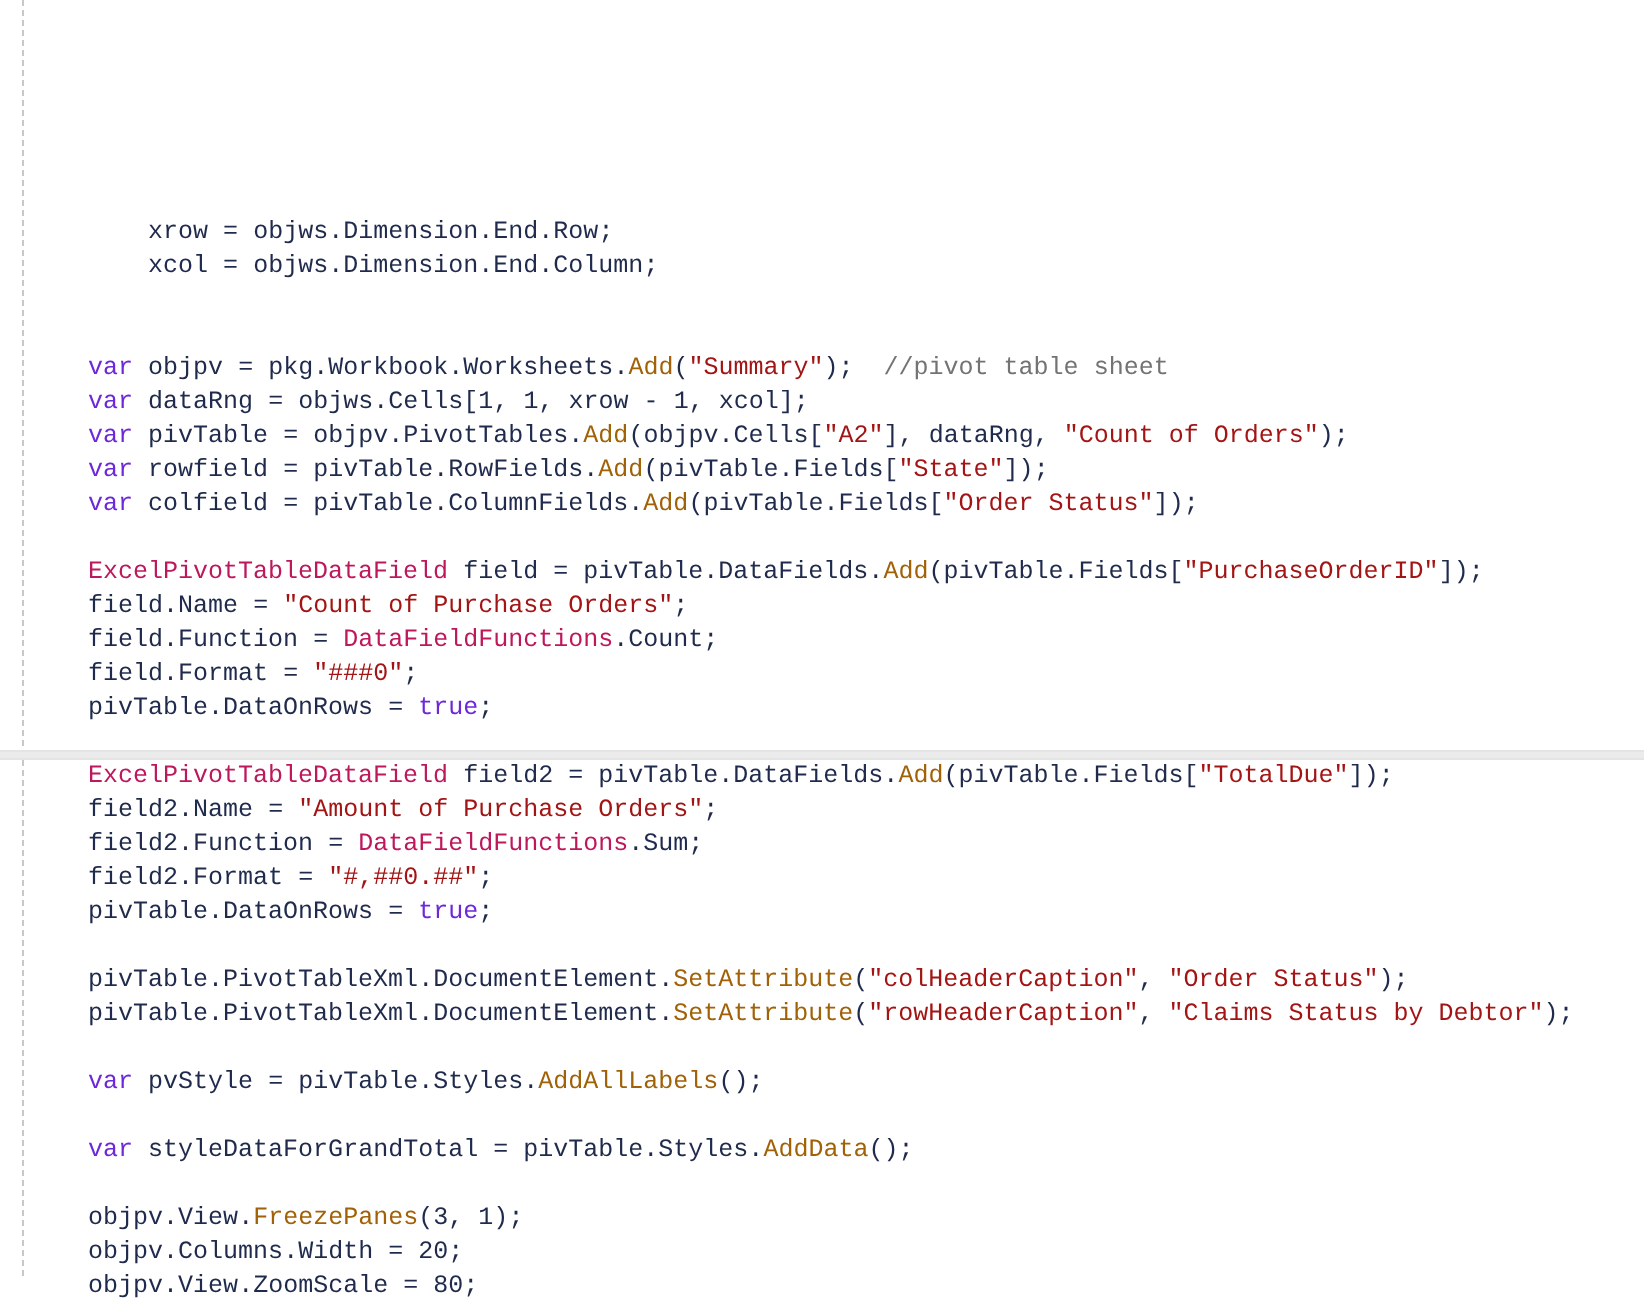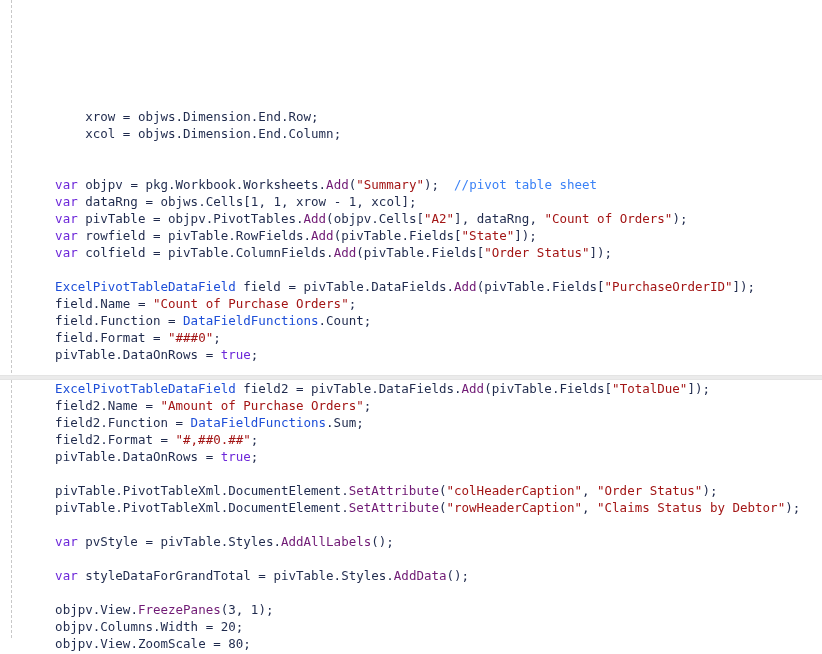--- a/index.html
+++ b/index.html
@@ -50,30 +50,31 @@
 
   #code {
     position: relative;
     padding: 6px 0 0 0;
     margin: 0;
     z-index: 2;
   }
 
   .line {
     height: 17px;
-    padding-left: 25px;
+    padding-left: 14px;
+    font-family: Liberation Mono, monospace;
   }
   .line.blank { }
 
   
   .kw    { color: #6d28d9; }           
-  .typ   { color: #1d4ed8; }           
-  .mth   { color: #701a75; }           
+  .typ   { color: #be185d; }           
+  .mth   { color: #a16207; }           
   .str   { color: #a31515; }           
-  .cmt   { color: #3b82f6; }           
+  .cmt   { color: #737373; }           
   .pln   { color: #1f2a4d; }           
   .num   { color: #1f2a4d; }
 </style>
 </head>
 <body>
 
 <div id="editor">
 
   <div id="indent-guide"></div>
   <div id="region-divider"></div>

